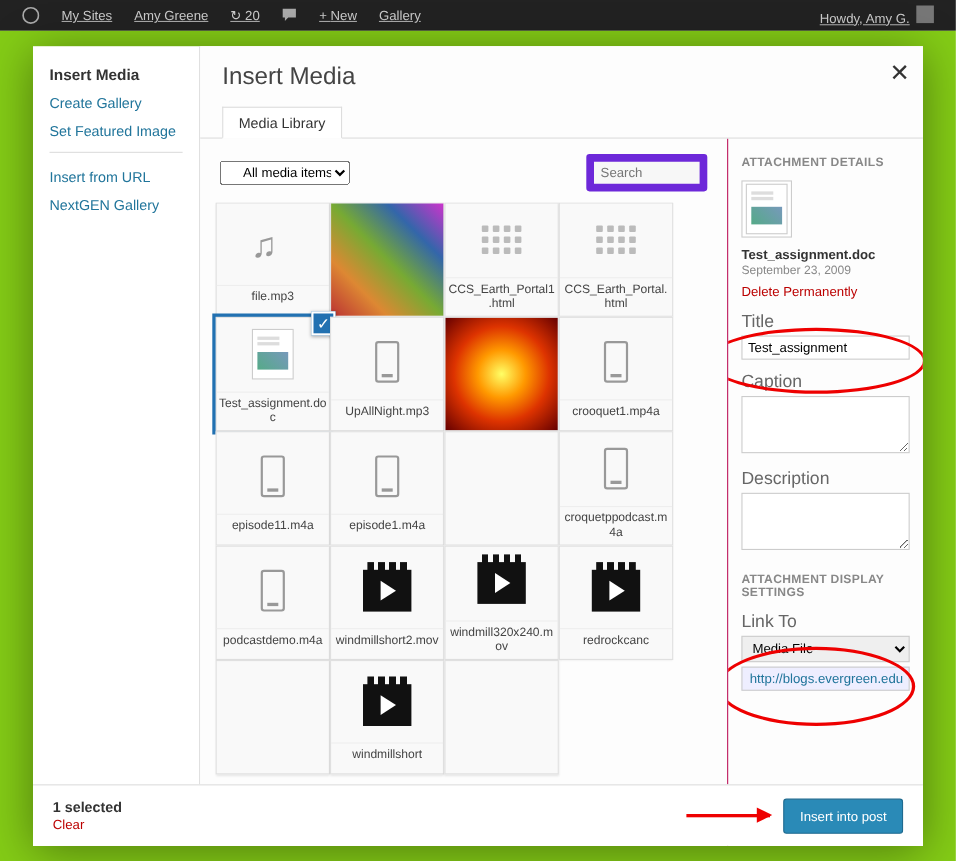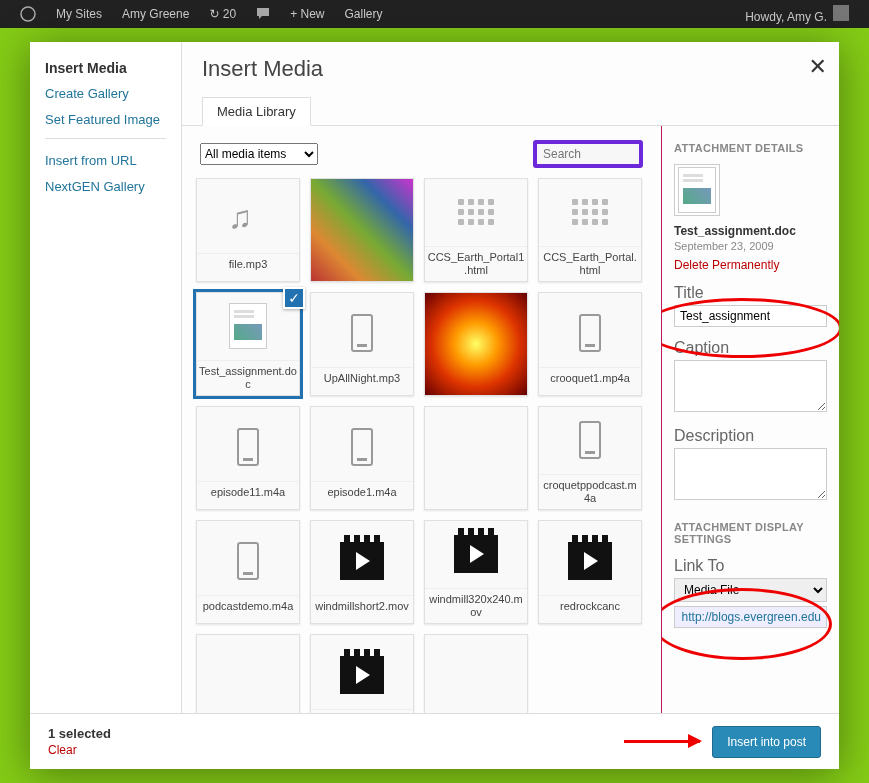--- a/index.html
+++ b/index.html
@@ -1,19 +1,19 @@
 <!DOCTYPE html>
 <html><head>
 <meta charset="utf-8">
 <style>
 * { box-sizing: border-box; margin: 0; padding: 0; }
 body { font-family: "Helvetica Neue", Arial, sans-serif; font-size: 13px; background: #fff; width: 869px; height: 783px; overflow: hidden; }
 
 
-.toolbar { height: 28px; background: #222; color: #aaa; display: flex; align-items: center; padding: 0 10px; font-size: 12px; }
+.toolbar { height: 28px; background: #222; color: #aaa; display: flex; align-items: center; padding: 0 10px; font-size: 12px; text-decoration: underline; }
 .toolbar .tb-item { padding: 0 10px; color: #ccc; cursor: pointer; }
 .toolbar .tb-item svg { vertical-align: middle; }
 .toolbar .spacer { flex: 1; }
 .toolbar .avatar { width: 16px; height: 16px; background: #777; display: inline-block; margin-left: 6px; }
 
 .bg-area { position: relative; height: 755px; background: #84cc16; }
 
 .modal-wrap { position: absolute; left: 30px; top: 14px; right: 30px; bottom: 14px; background: #fff; box-shadow: 0 5px 40px rgba(0,0,0,.4); display: flex; }
 
 
@@ -27,26 +27,26 @@
 .mmain-head { padding: 14px 20px 0 20px; border-bottom: 1px solid #ddd; }
 .mmain-head h1 { font-weight: 300; font-size: 22px; color: #444; margin-bottom: 14px; }
 .tabs { display: flex; gap: 0; }
 .tabs .tab { font-size: 13px; padding: 6px 14px; cursor: pointer; color: #21759b; }
 .tabs .tab.active { border: 1px solid #ddd; border-bottom: 1px solid #fff; color: #333; position: relative; top: 1px; background: #fff; }
 
 .mmain-body { flex: 1; display: flex; overflow: hidden; }
 
 .browser { flex: 1; display: flex; flex-direction: column; overflow: hidden; }
 .filters { display: flex; padding: 14px 18px 10px; align-items: center; }
-.filters select { font-size: 12px; height: 22px; width: 118px; }
+.filters select { font-size: 12px; height: 22px; width: 118px; padding-left: 16px; }
 .filters .spacer { flex: 1; }
-.filters input[type=text] { width: 110px; font-size: 12px; padding: 3px 6px; border: 4px solid #6d28d9; border-radius: 3px; background: #f7f7f7; color: #888; }
+.filters input[type=text] { width: 110px; font-size: 12px; padding: 3px 6px; border: 7px solid #6d28d9; border-radius: 3px; background: #f7f7f7; color: #888; }
 
 .grid { flex: 1; overflow: hidden; padding: 0 14px; }
-.grid-inner { display: grid; grid-template-columns: repeat(4, 104px); gap: 10px; }
+.grid-inner { display: grid; grid-template-columns: repeat(4, 104px); }
 .tile { position: relative; width: 104px; height: 104px; background: #f9f9f9; border: 1px solid #e0e0e0; box-shadow: 0 1px 2px rgba(0,0,0,.1); display: flex; flex-direction: column; align-items: center; justify-content: center; cursor: pointer; }
 .tile.selected { outline: 3px solid #2271b1; }
 .tile .check { position: absolute; top: -6px; right: -6px; width: 22px; height: 22px; background: #2271b1; border: 2px solid #fff; display: flex; align-items: center; justify-content: center; color: #fff; font-size: 14px; box-shadow: 0 1px 3px rgba(0,0,0,.3); }
 .tile .thumb { width: 100%; height: 68px; display: flex; align-items: center; justify-content: center; }
 .tile .cap { width: 100%; text-align: center; font-size: 11px; color: #444; padding: 4px 2px; border-top: 1px solid #eee; word-break: break-word; line-height: 1.2; }
 .tile.img-tile { padding: 0; }
 .tile.img-tile .thumb { height: 100%; }
 
 
 .icon-audio { width: 40px; height: 40px; position: relative; }

